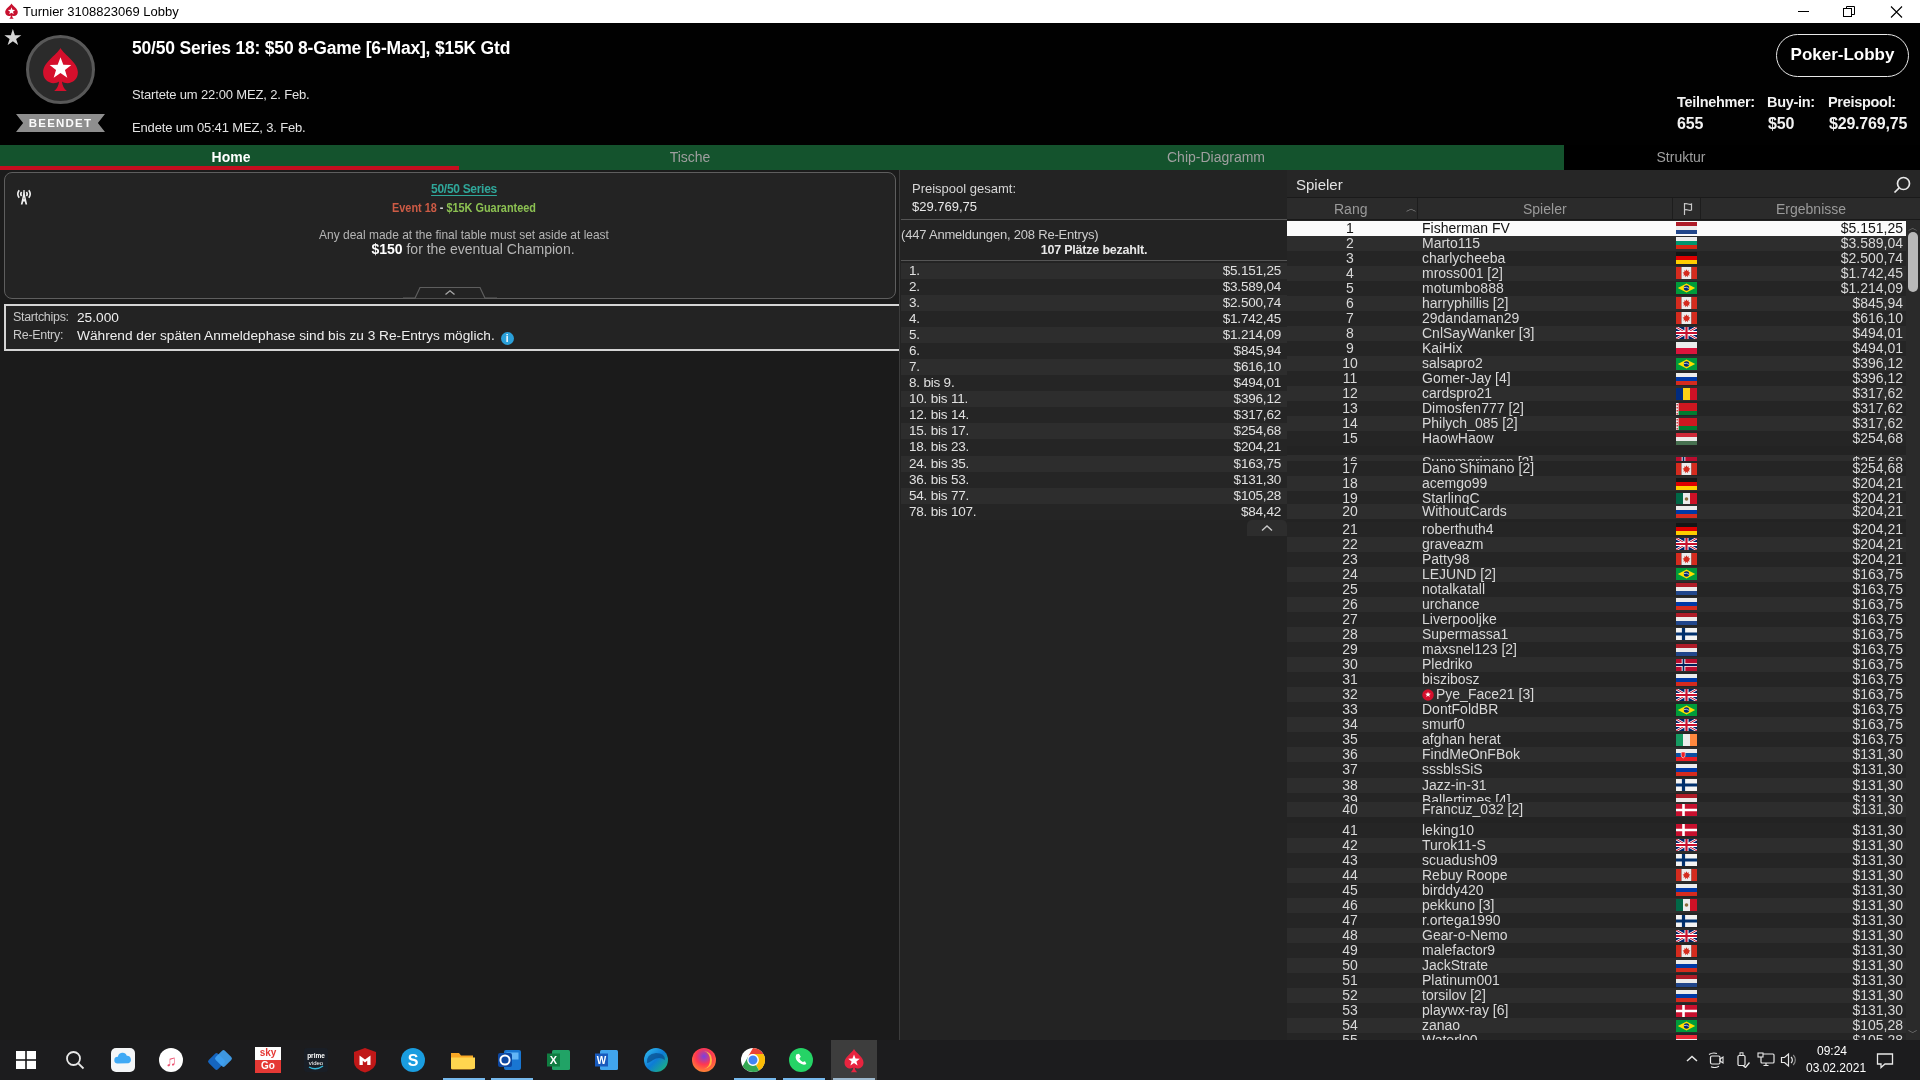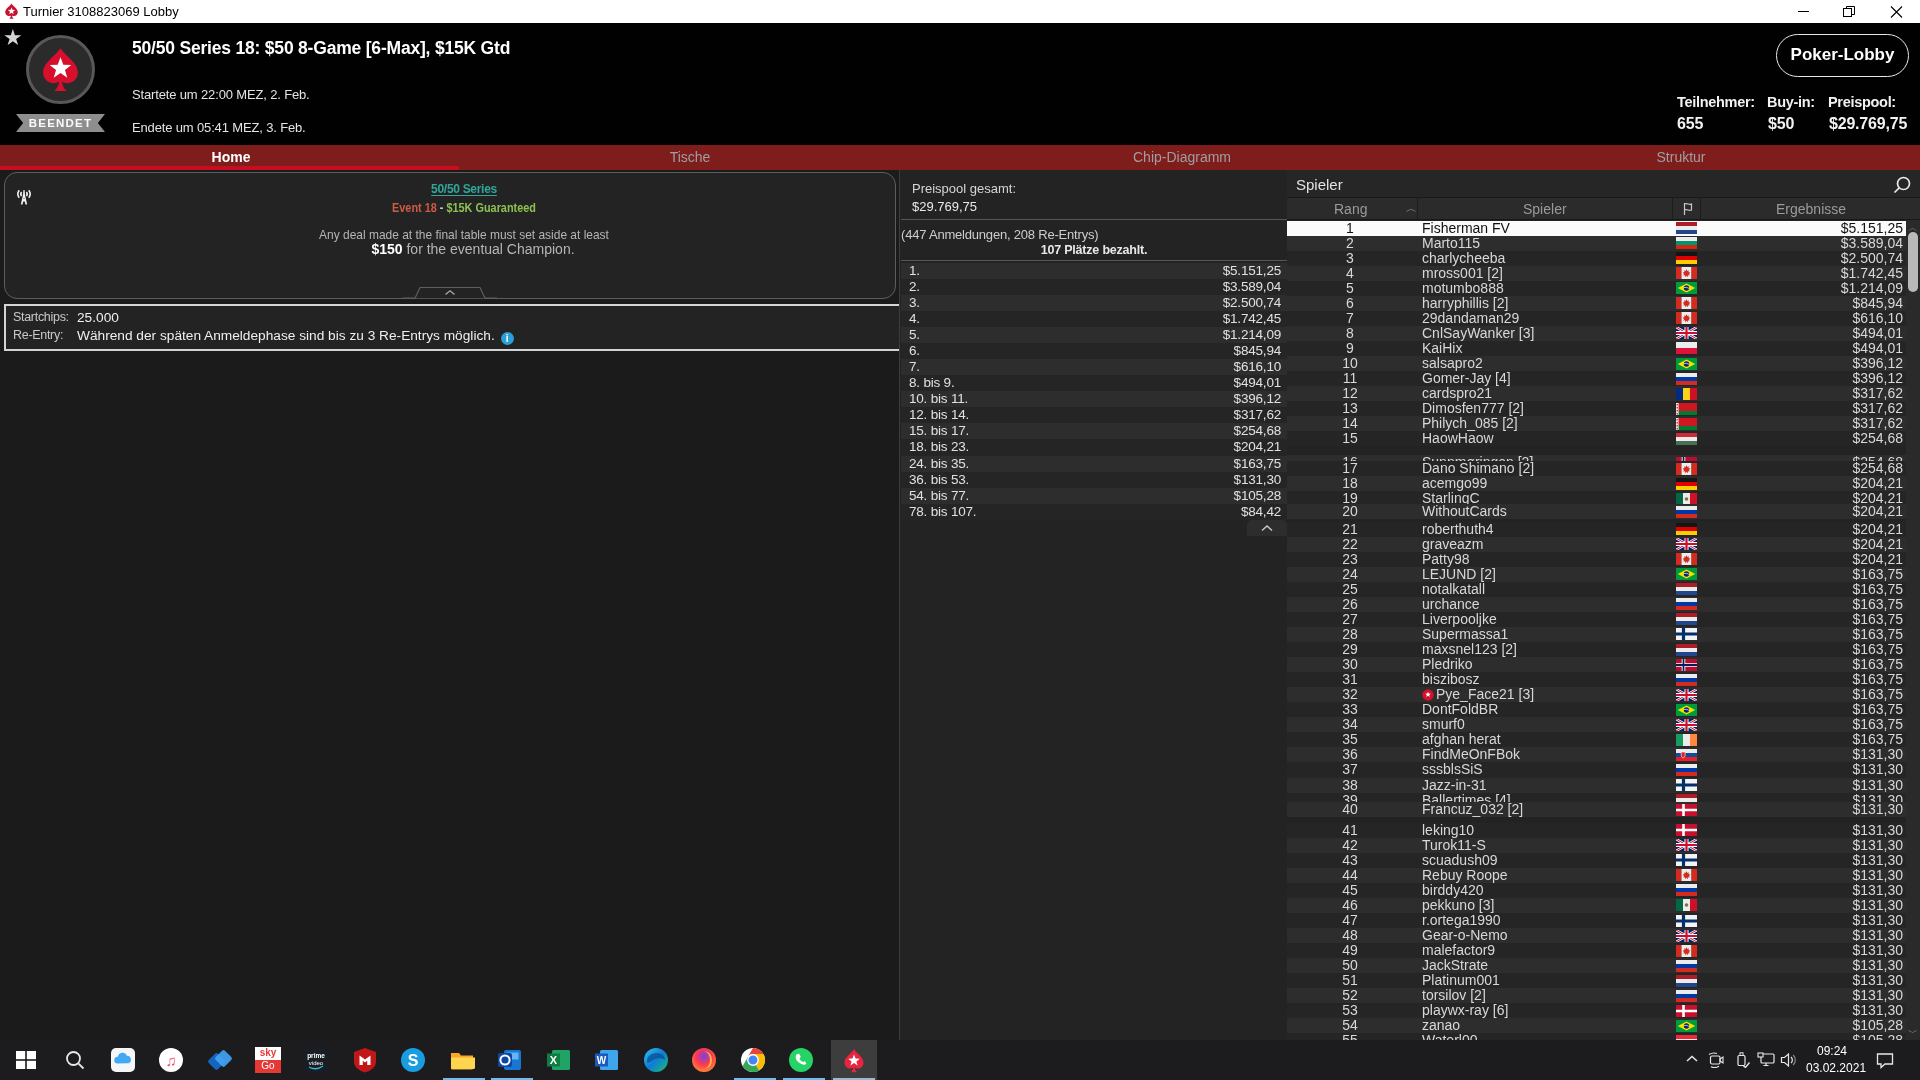--- a/index.html
+++ b/index.html
@@ -20,29 +20,29 @@
 #ribbon{position:absolute;left:16px;top:91px;width:89px;height:18px;background:#8e8e8e;
  clip-path:polygon(0 0,100% 0,92% 50%,100% 100%,0 100%,8% 50%);
  color:#fafafa;font-size:11.5px;font-weight:bold;letter-spacing:1.2px;text-align:center;line-height:18px}
 #title{position:absolute;left:132px;top:14.5px;font-size:17.5px;font-weight:bold;color:#fff;letter-spacing:-0.2px}
 .sub{position:absolute;left:132px;font-size:13px;color:#e3e3e3;letter-spacing:-0.15px}
 #plobby{position:absolute;left:1776px;top:11px;width:133px;height:43px;border:1.5px solid #e8e8e8;
  border-radius:22px;color:#fff;font-size:17px;font-weight:bold;text-align:center;line-height:40px}
 .hstat{position:absolute;font-size:14.5px;font-weight:bold;color:#f2f2f2;white-space:nowrap;letter-spacing:-0.3px}
 .hval{font-size:16px;letter-spacing:-0.2px}
 
-#tabbar{position:absolute;left:0;top:145px;width:1920px;height:25px;background:#7f1d1d}
+#tabbar{position:absolute;left:0;top:145px;width:1564px;height:25px;background:#14532d}
 .tab{position:absolute;top:4px;font-size:14px;color:#9f9f9f;transform:translateX(-50%)}
 .tab.active{color:#fff;font-weight:bold}
 #redline{position:absolute;left:0;top:20.5px;width:459px;height:4.5px;background:#c60e1f}
 
 #content{position:absolute;left:0;top:170px;width:1920px;height:870px;background:#1b1b1b}
 
 #box1{position:absolute;left:4px;top:2px;width:892px;height:127px;background:#232323;
- border:1px solid #5e5e5e;border-radius:13px}
+ border:1px solid #5e5e5e;border-radius:8px}
 #box1 .ant{position:absolute;left:9px;top:13px}
 .c1{position:absolute;left:0;width:100%;text-align:center;font-size:13px}
 #box1 .l1{top:8.5px;color:#2fa79a;font-weight:bold;font-size:12px;letter-spacing:-0.3px}
 #box1 .l1 u{text-underline-offset:2px}
 #box1 .l2{top:27.5px;font-weight:bold;color:#cfcfcf;font-size:12.5px;transform:scaleX(0.87)}
 #box1 .l2 .ev{color:#cd5b45}
 #box1 .l2 .gu{color:#8cc152}
 #box1 .l3{top:53.5px;color:#b5b5b5;font-size:13px;transform:scaleX(0.92)}
 #box1 .l4{top:68px;color:#b5b5b5;font-size:14px;margin-left:9px}
 #box1 .l4 b{color:#fff}
@@ -92,21 +92,21 @@
 #searchico{position:absolute;left:1891px;top:4px}
 
 #taskbar{position:absolute;left:0;top:1040px;width:1920px;height:40px;background:#1c1c1e}
 .tbi{position:absolute;top:7px;width:26px;height:26px}
 .tbi svg{width:26px;height:26px;display:block}
 .tbcell{position:absolute;left:831px;top:0;width:46px;height:40px;background:#3d3d3d}
 .ind{position:absolute;top:38px;width:42px;height:2px;background:#76b9ed}
 .indps{position:absolute;left:833px;top:38px;width:42px;height:2px;background:#9db8cd}
 .skygo{width:26px;height:26px}
 .skytop{height:13px;background:#fff;color:#e53935;font-size:10px;font-weight:bold;text-align:center;line-height:12px}
-.skybot{height:13px;background:#e53935;color:#fff;font-size:10px;font-weight:normal;text-align:center;line-height:12px}
+.skybot{height:13px;background:#e53935;color:#fff;font-size:10px;font-weight:bold;text-align:center;line-height:12px}
 .trayico{position:absolute;top:12px}
 #clock{position:absolute;left:1806px;top:3px;width:52px;text-align:center;font-size:12px;color:#fff;line-height:16.5px}
 </style></head>
 <body>
 <div id="stage">
 
  <div id="titlebar">
   <svg class="tsp" viewBox="0 0 100 112">
         <path d="M50 2 C41 20 8 36 8 60 C8 77 21 86 33 86 C38 86 43 84.5 46 82 C45.5 92 41 100 34 105 L66 105 C59 100 54.5 92 54 82 C57 84.5 62 86 67 86 C79 86 92 77 92 60 C92 36 59 20 50 2 Z" fill="#c8102e"></path>
         <path d="M50 28 L56 45 L74 46 L60 57 L65 74.5 L50 64 L35 74.5 L40 57 L26 46 L44 45 Z" fill="#fff"></path>
@@ -141,21 +141,21 @@
   <div class="hstat" style="left:1767px;top:71px">Buy-in:</div>
   <div class="hstat" style="left:1828px;top:71px">Preispool:</div>
   <div class="hstat hval" style="left:1677px;top:92px">655</div>
   <div class="hstat hval" style="left:1768px;top:92px">$50</div>
   <div class="hstat hval" style="left:1829px;top:92px">$29.769,75</div>
  </div>
 
  <div id="tabbar">
   <div class="tab active" style="left:231px">Home</div>
   <div class="tab" style="left:690px">Tische</div>
-  <div class="tab" style="left:1182px">Chip-Diagramm</div>
+  <div class="tab" style="left:1216px">Chip-Diagramm</div>
   <div class="tab" style="left:1681px">Struktur</div>
   <div id="redline"></div>
  </div>
 
  <div id="content">
   <div id="box1">
    <svg class="ant" width="20" height="20" viewBox="0 0 20 20">
     <g stroke="#f0f0f0" fill="none" stroke-width="1.6">
      <path d="M5.2 4.2 a6.4 6.4 0 0 0 0 7.6"></path>
      <path d="M14.8 4.2 a6.4 6.4 0 0 1 0 7.6"></path>

